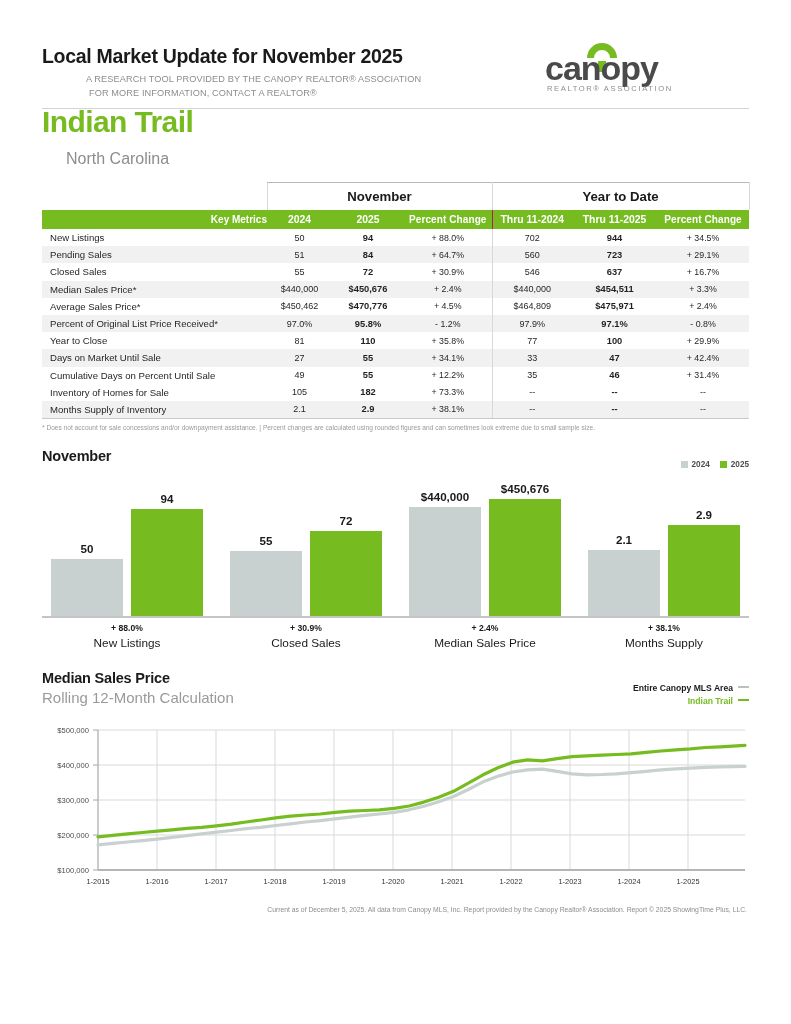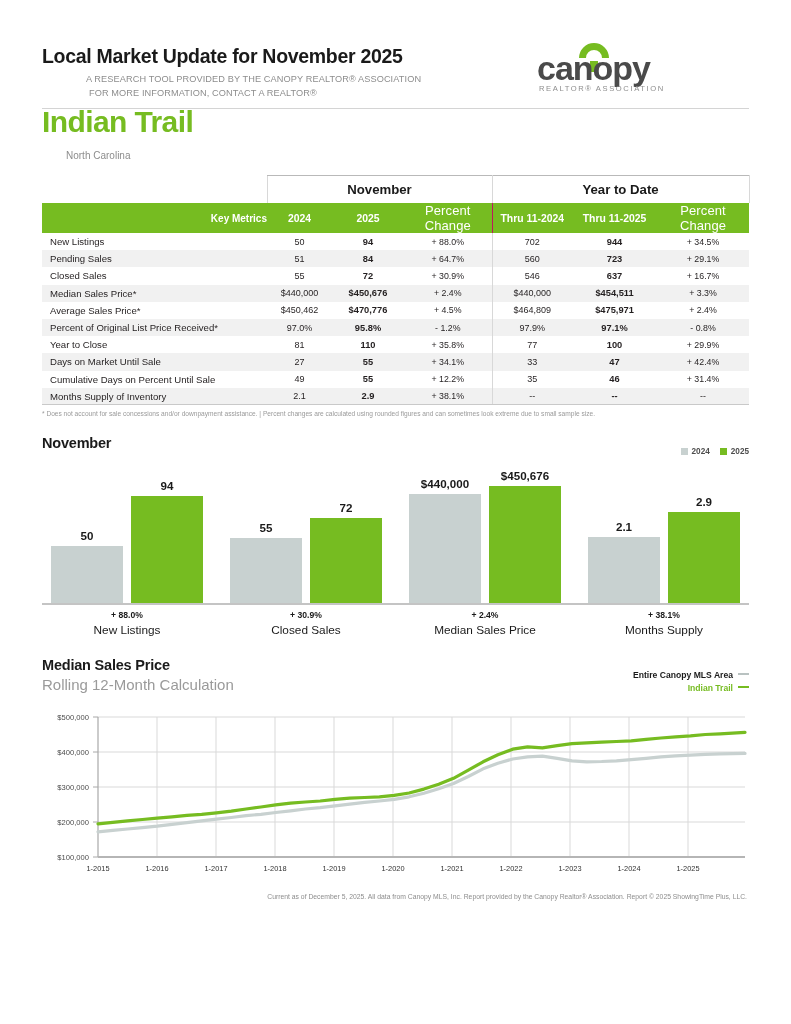--- a/index.html
+++ b/index.html
@@ -17,48 +17,48 @@
   .title-main {
     font-size: 19.5px; font-weight: bold; letter-spacing: -0.3px;
     color: #1a1a1a; line-height: 1.1;
   }
   .subtitle {
     font-size: 9.2px; color: #8d8d8d; letter-spacing: 0.1px;
     line-height: 1.45; margin-top: 6px; white-space: nowrap; margin-left: 44px;
   }
   .subtitle .ln2 { padding-left: 3px; display: block; }
 
-  .logo { position: absolute; right: 52px; top: 36px; width: 178px; height: 62px; }
+  .logo { position: absolute; right: 44px; top: 36px; width: 178px; height: 62px; }
   .logo svg { width: 100%; height: 100%; display: block; }
 
   .hr-top { border-top: 1px solid #d4d4d4; margin-top: 8px; }
 
   .area-name {
     font-size: 30px; font-weight: bold; color: #76bc21;
     letter-spacing: -0.6px; margin-top: 14px; line-height: 1.05;
   }
-  .area-state { font-size: 10px; color: #8d8d8d; margin-top: 12px; padding-left: 24px; }
+  .area-state { font-size: 16px; color: #8d8d8d; margin-top: 12px; padding-left: 24px; }
 
   
   .metrics-wrap { margin-top: 14px; }
   table.metrics { width: 707px; border-collapse: collapse; table-layout: fixed; }
   table.metrics td, table.metrics th { padding: 0; }
 
   .grp-row th { height: 28px; vertical-align: middle; }
   .grp-title {
     font-size: 13.2px; font-weight: bold; text-align: center; color: #1a1a1a;
     border-top: 1px solid #b9b9b9;
     border-left: 1px solid #d8d8d8; border-right: 1px solid #d8d8d8;
   }
   .grp-blank { border: none; }
 
   .sub-row th { height: 19px; vertical-align: middle; background: #76bc21; color: #fff; }
   .sub-key { font-size: 10px; font-weight: bold; text-align: right; padding-left: 8px !important; }
   .sub-yr  { font-size: 10.4px; font-weight: bold; text-align: center; }
-  .sub-pc  { font-size: 13px; font-weight: normal; text-align: center; letter-spacing: 0.1px; }
+  .sub-pc  { font-size: 10px; font-weight: bold; text-align: center; letter-spacing: 0.1px; }
   .divcell { border-left: 1px solid #be185d; }
 
   table.metrics tbody tr { height: 17.2px; }
   tbody tr.odd  td { background: #ffffff; }
   tbody tr.even td { background: #f1f1f1; }
   td.m-label { font-size: 9.6px; text-align: left; padding-left: 8px !important; color: #231f20; white-space: nowrap; }
   td.m-prev  { font-size: 9px; text-align: center; color: #231f20; }
   td.m-curr  { font-size: 9.3px; font-weight: bold; text-align: center; color: #231f20; }
   td.m-pct   { font-size: 8.8px; text-align: center; color: #231f20; }
   td.sep { border-left: 1px solid #d8d8d8; }
@@ -244,20 +244,29 @@
           </tr>
         <tr class="odd">
             <td class="m-label">Cumulative Days on Percent Until Sale</td>
             <td class="m-prev">49</td>
             <td class="m-curr">55</td>
             <td class="m-pct">+ 12.2%</td>
             <td class="m-prev sep">35</td>
             <td class="m-curr">46</td>
             <td class="m-pct">+ 31.4%</td>
           </tr>
+        <tr class="odd">
+            <td class="m-label">Inventory of Homes for Sale</td>
+            <td class="m-prev">105</td>
+            <td class="m-curr">182</td>
+            <td class="m-pct">+ 73.3%</td>
+            <td class="m-prev sep">--</td>
+            <td class="m-curr">--</td>
+            <td class="m-pct">--</td>
+          </tr>
         <tr class="even">
             <td class="m-label">Months Supply of Inventory</td>
             <td class="m-prev">2.1</td>
             <td class="m-curr">2.9</td>
             <td class="m-pct">+ 38.1%</td>
             <td class="m-prev sep">--</td>
             <td class="m-curr">--</td>
             <td class="m-pct">--</td>
           </tr>
       </tbody>

